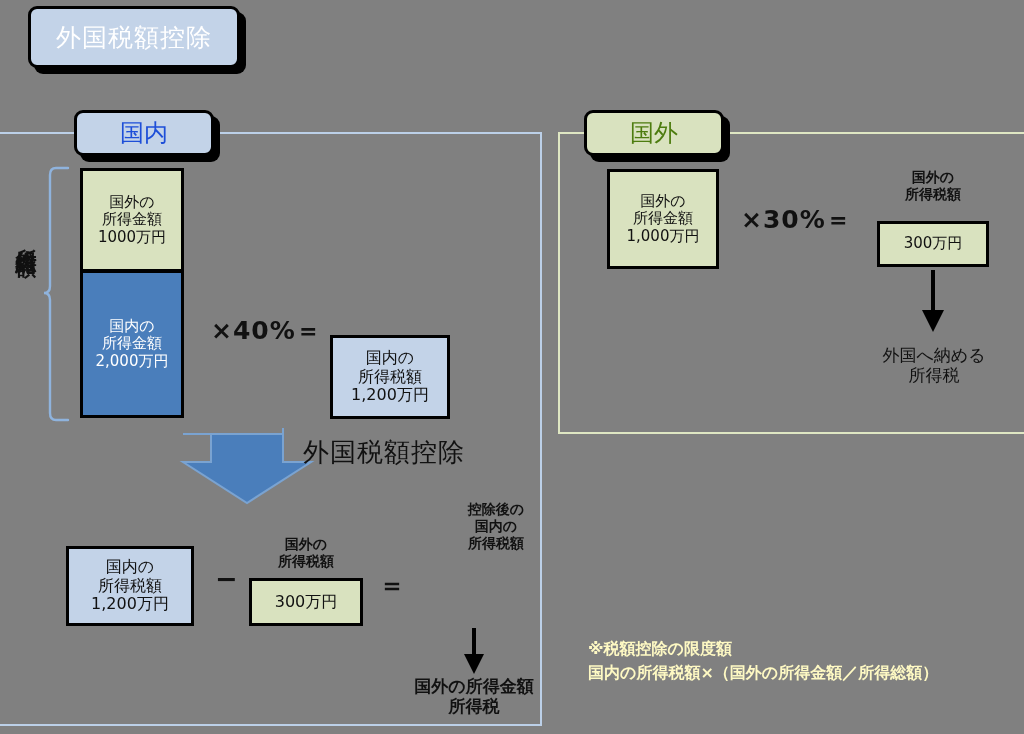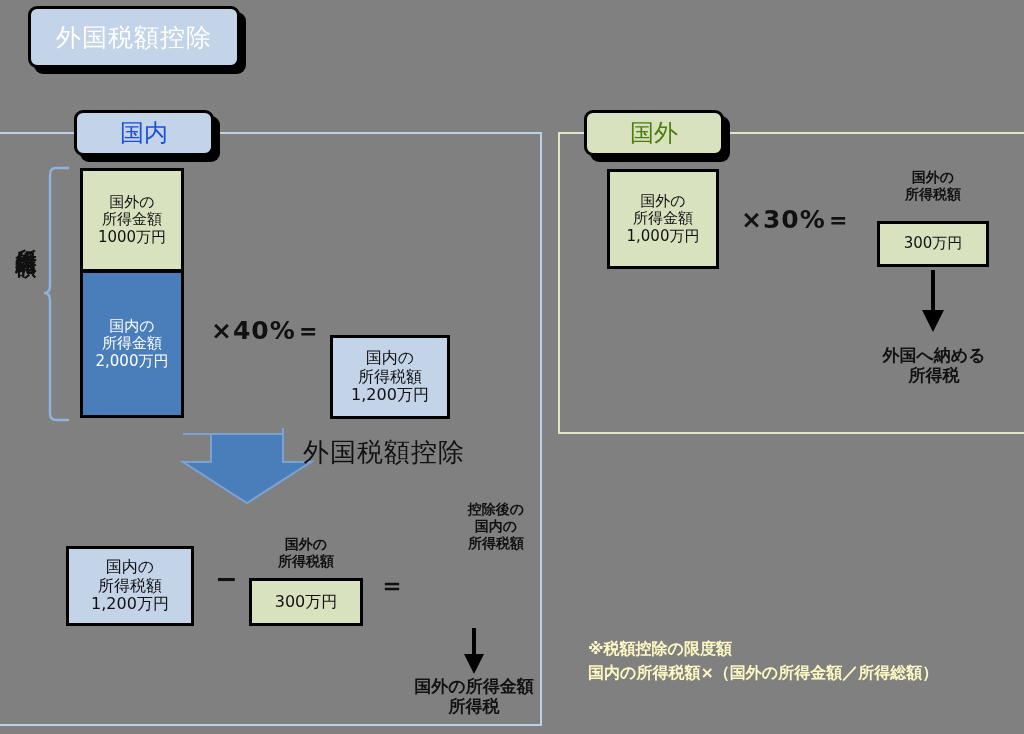--- a/index.html
+++ b/index.html
@@ -82,21 +82,21 @@
   .lbl-mult30{left:741px;top:205px;font-size:25px;font-weight:bold;letter-spacing:1px;}
   .lbl-minus{left:215px;top:563px;font-size:27px;font-weight:bold;}
   .lbl-equals{left:379px;top:570px;font-size:26px;font-weight:bold;}
   .lbl-credit{left:303px;top:437px;font-size:26px;letter-spacing:1px;}
 
   .lbl-for-tax-cap{left:873px;top:169px;font-size:14px;font-weight:bold;width:120px;}
   .lbl-for-tax-cap2{left:247px;top:536px;font-size:14px;font-weight:bold;width:118px;}
   .lbl-after-cap{left:436px;top:501px;font-size:14px;font-weight:bold;width:120px;}
 
   .lbl-pay-japan{left:383px;top:676px;font-size:17px;font-weight:bold;width:182px;}
-  .lbl-pay-foreign{left:843px;top:345px;font-size:17px;font-weight:bold;width:182px;}
+  .lbl-pay-foreign{left:843px;top:345px;font-size:17px;font-weight:normal;width:182px;}
 
   .footnote{left:588px;top:637px;font-size:16px;font-weight:bold;text-align:left;line-height:1.5;color:#fef9c3;white-space:pre-line;}
 
   
   .total-label{
     position:absolute;left:12px;top:232px;width:28px;
     font-size:21px;font-weight:bold;color:#111;
     writing-mode:vertical-rl;text-orientation:upright;
     letter-spacing:2px;z-index:5;
   }

